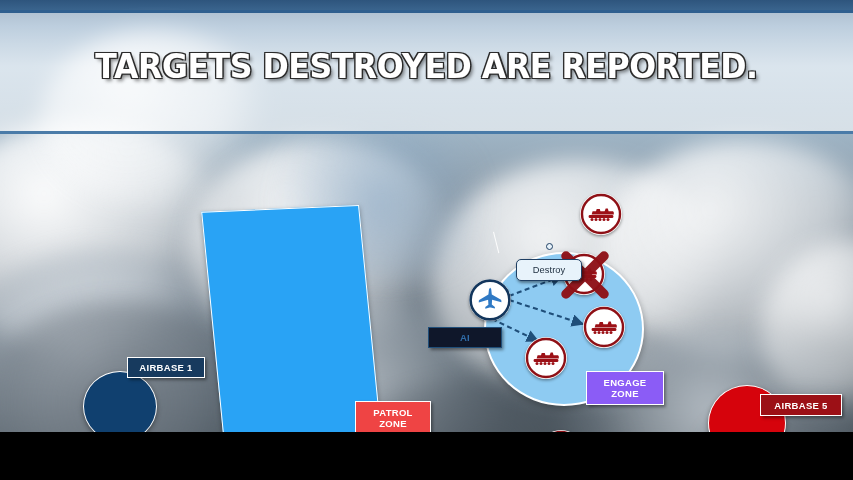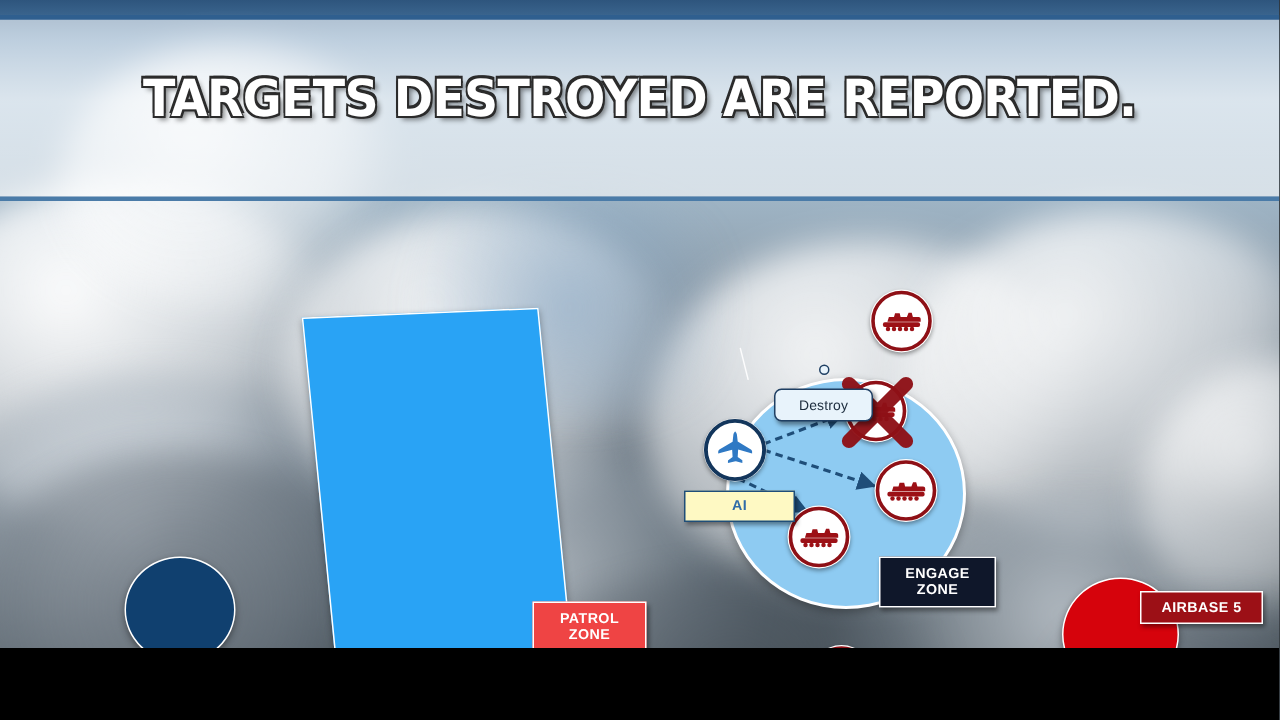--- a/index.html
+++ b/index.html
@@ -97,27 +97,27 @@
     color:#ffffff;font-size:9.5px;font-weight:bold;letter-spacing:.3px;
   }
   #patrol-label{
     left:355px;top:401px;width:74px;height:32px;
     background:#ef4444;border:1.4px solid #ffffff;
     color:#ffffff;font-size:9.5px;font-weight:bold;letter-spacing:.3px;
     white-space:pre-line;
   }
   #engage-label{
     left:586px;top:371px;width:76px;height:32px;
-    background:#0f172a;border:1.4px solid #ffffff;
+    background:#8b5cf6;border:1.4px solid #ffffff;
     color:#ffffff;font-size:9.5px;font-weight:bold;letter-spacing:.3px;
     white-space:pre-line;
   }
   #ai-label{
-    left:456px;top:327px;width:72px;height:19px;
-    background:#fef9c3;border:1.6px solid #1f4e79;
+    left:428px;top:327px;width:72px;height:19px;
+    background:#0f172a;border:1.6px solid #1f4e79;
     color:#2f6ca8;font-size:9.5px;font-weight:bold;letter-spacing:.3px;
   }
   #destroy-label{
     left:516px;top:247px;width:64px;height:20px;border-radius:5px;
     background:#e8f3fb;border:1.6px solid #1f3f63;
     color:#1b2b3c;font-size:9.3px;letter-spacing:.1px;margin-top:12px;
   }
   #destroy-tail{
     position:absolute;left:546px;top:243px;width:5px;height:5px;
     background:#e8f3fb;border:1.4px solid #1f3f63;border-radius:50%;
@@ -265,20 +265,21 @@
           <circle cx="16" cy="26.4" r="1.5"></circle>
         <circle cx="20" cy="26.4" r="1.5"></circle>
           <circle cx="24" cy="26.4" r="1.5"></circle>
         <circle cx="28" cy="26.4" r="1.5"></circle>
       </g>
     </svg>
   </div>
 
   <div id="note-leader"></div>
 
+  <div class="chip" id="airbase1-label">AIRBASE 1</div>
   <div class="chip" id="airbase4-label">AIRBASE 5</div>
   <div class="chip" id="patrol-label">PATROL
 ZONE</div>
   <div class="chip" id="engage-label">ENGAGE
 ZONE</div>
   <div class="chip" id="ai-label">AI</div>
   <div id="destroy-tail"></div>
   <div class="chip" id="destroy-label">Destroy</div>
 
 </div>

